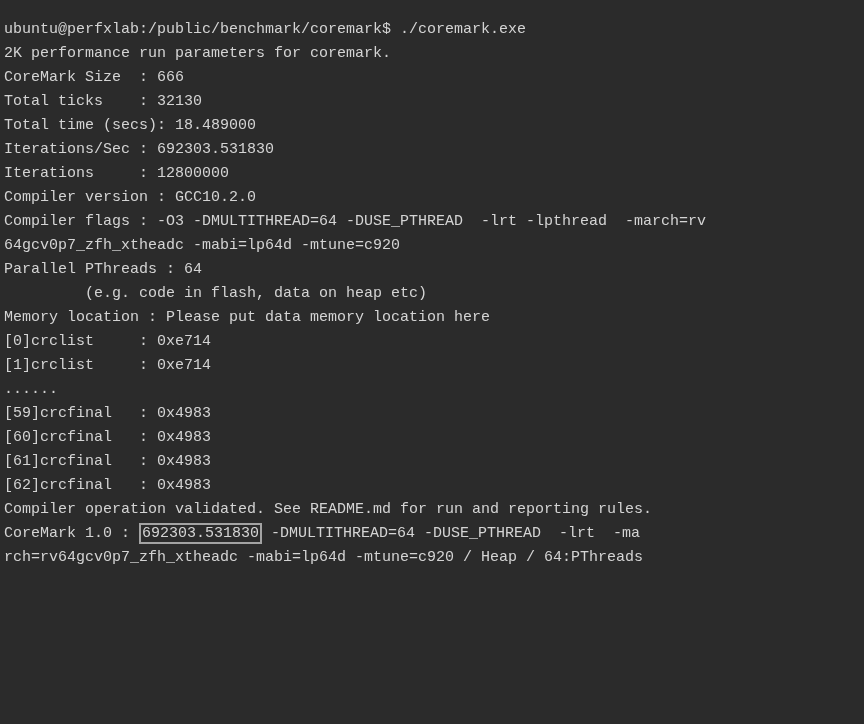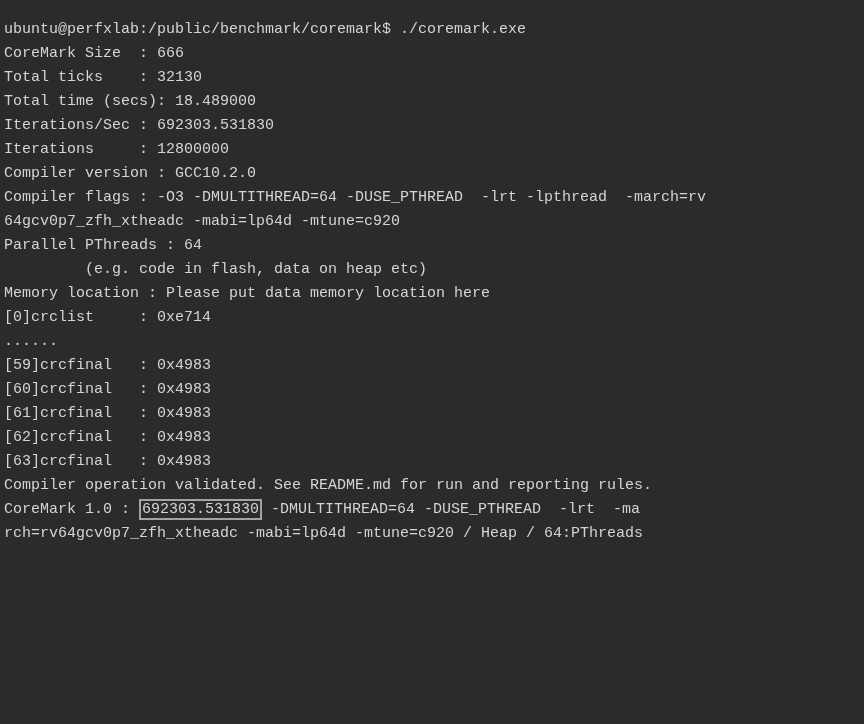--- a/index.html
+++ b/index.html
@@ -37,34 +37,35 @@
       display: inline;
       border: 2px solid #a3a3a3;
       padding: 0 1px;
     }
   </style>
 </head>
 <body>
 
 <div class="terminal">
   <span class="line">ubuntu@perfxlab:/public/benchmark/coremark$ ./coremark.exe</span>
+  <span class="line">2K performance run parameters for coremark.</span>
   <span class="line">CoreMark Size  : 666</span>
   <span class="line">Total ticks    : 32130</span>
   <span class="line">Total time (secs): 18.489000</span>
   <span class="line">Iterations/Sec : 692303.531830</span>
   <span class="line">Iterations     : 12800000</span>
   <span class="line">Compiler version : GCC10.2.0</span>
   <span class="line">Compiler flags : -O3 -DMULTITHREAD=64 -DUSE_PTHREAD  -lrt -lpthread  -march=rv</span>
   <span class="line">64gcv0p7_zfh_xtheadc -mabi=lp64d -mtune=c920</span>
   <span class="line">Parallel PThreads : 64</span>
   <span class="line">         (e.g. code in flash, data on heap etc)</span>
   <span class="line">Memory location : Please put data memory location here</span>
   <span class="line">[0]crclist     : 0xe714</span>
+  <span class="line">[1]crclist     : 0xe714</span>
   <span class="line">......</span>
   <span class="line">[59]crcfinal   : 0x4983</span>
   <span class="line">[60]crcfinal   : 0x4983</span>
   <span class="line">[61]crcfinal   : 0x4983</span>
   <span class="line">[62]crcfinal   : 0x4983</span>
-  <span class="line">[63]crcfinal   : 0x4983</span>
   <span class="line">Compiler operation validated. See README.md for run and reporting rules.</span>
   <span class="line"><span>CoreMark 1.0 : </span><span class="highlight-box">692303.531830</span><span> -DMULTITHREAD=64 -DUSE_PTHREAD  -lrt  -ma</span></span>
   <span class="line">rch=rv64gcv0p7_zfh_xtheadc -mabi=lp64d -mtune=c920 / Heap / 64:PThreads</span>
 </div>
 
 </body></html>

